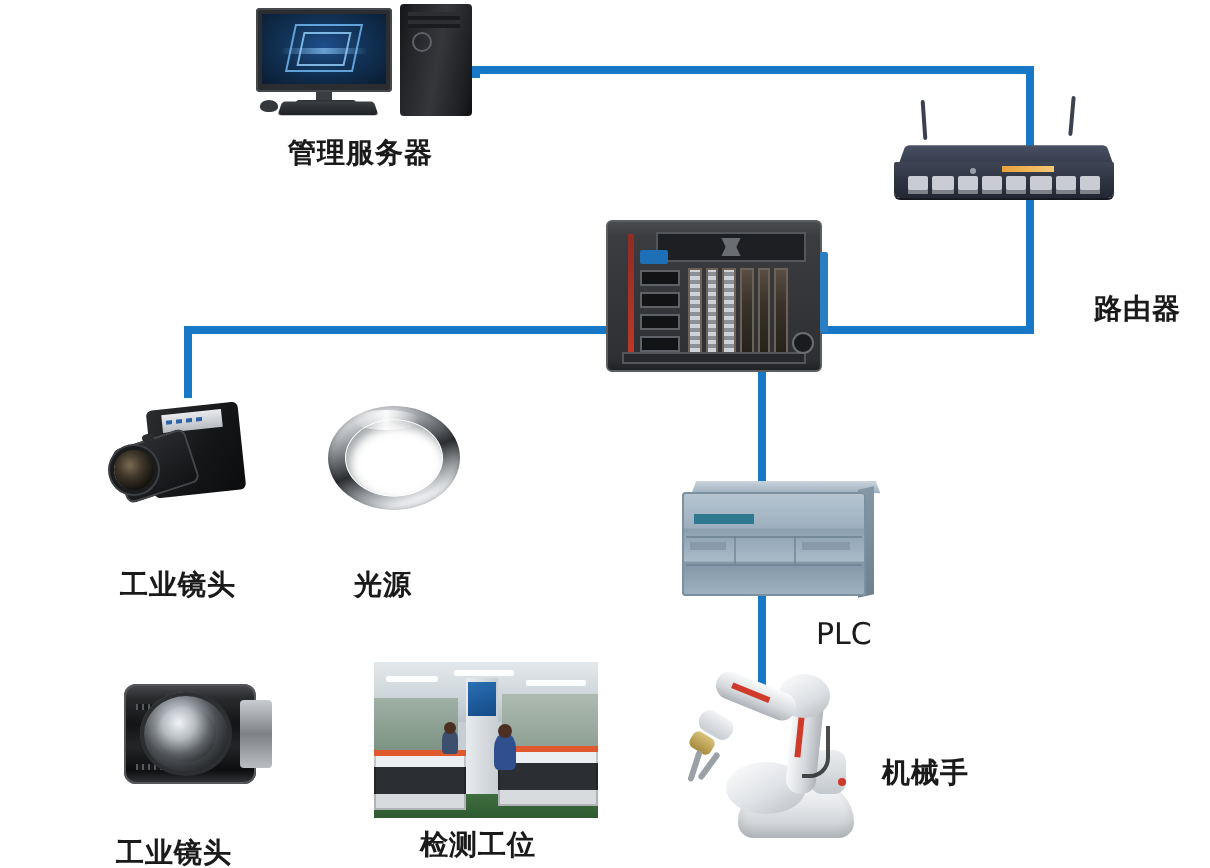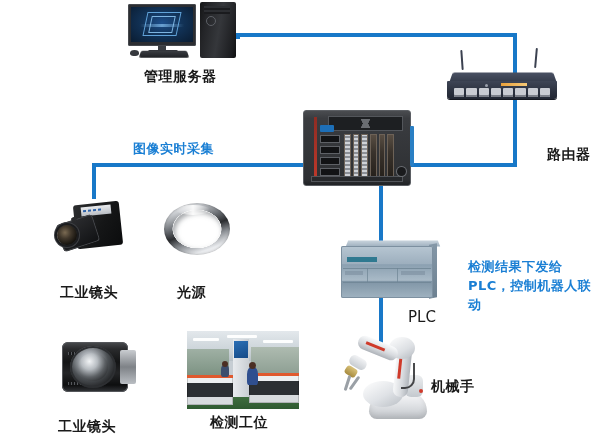--- a/index.html
+++ b/index.html
@@ -577,20 +577,18 @@
     <div class="fore">
       <div class="redline"></div>
     </div>
     <div class="wrist"></div>
     <div class="gripbase"></div>
     <div class="finger f1"></div>
     <div class="finger f2"></div>
     <div class="cable"></div>
     <div class="dot"></div>
   </div>
-  <div class="lbl" style="left:431px; top:378px;">机械手</div>
-
-  <div class="bluetxt" style="left:133px; top:140px;">图像实时采集</div>
-
-
-  <div class="bluetxt multi" style="left:468px; top:258px;">检测结果下发给PLC，控制机器人联动</div>
+  <div class="lbl" style="left:441px; top:378px;">机械手</div>
+
+
+
 
 </div>
 
 </body></html>

